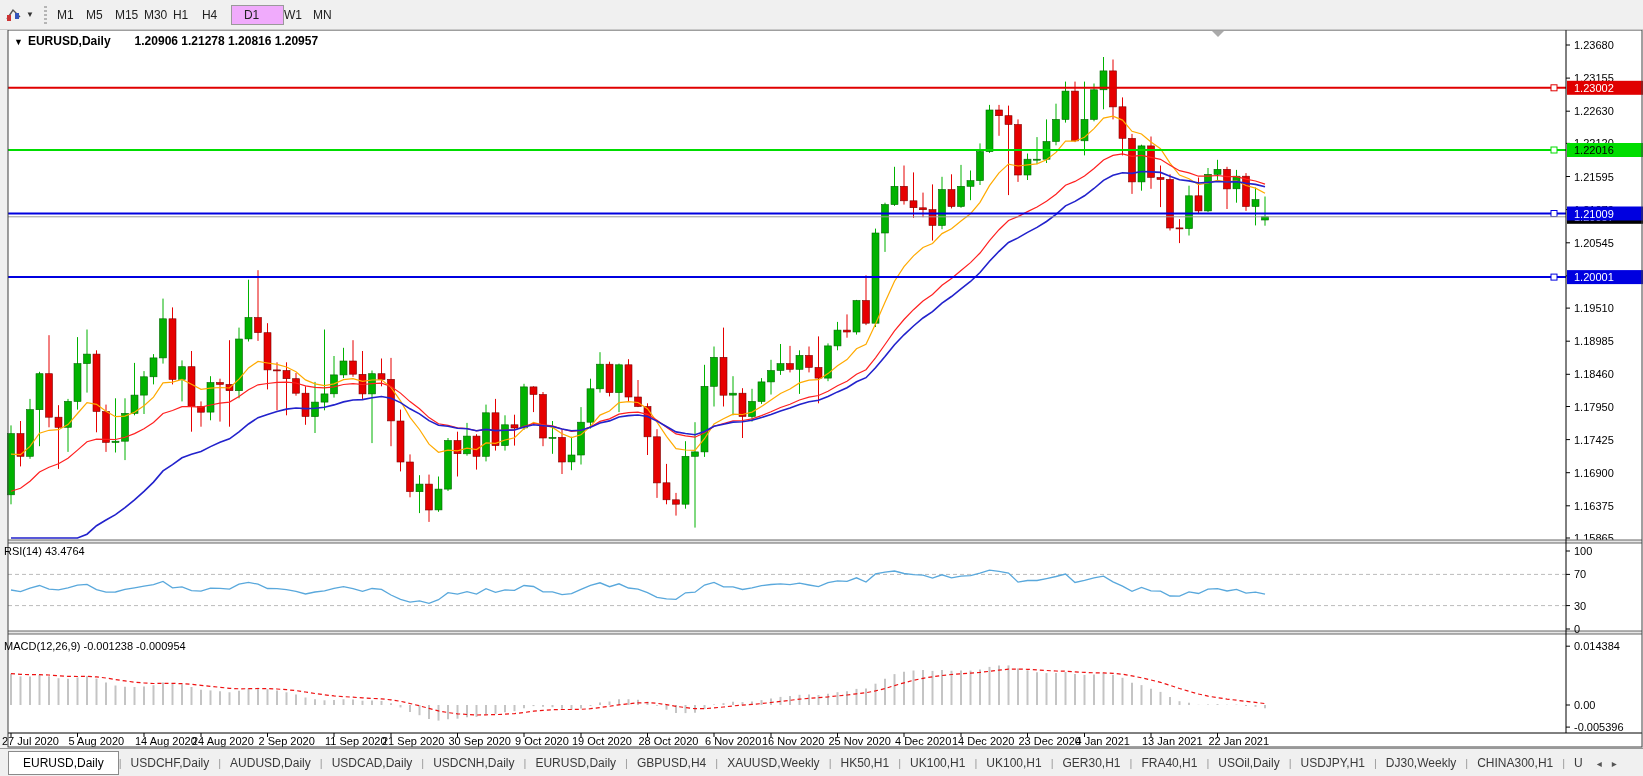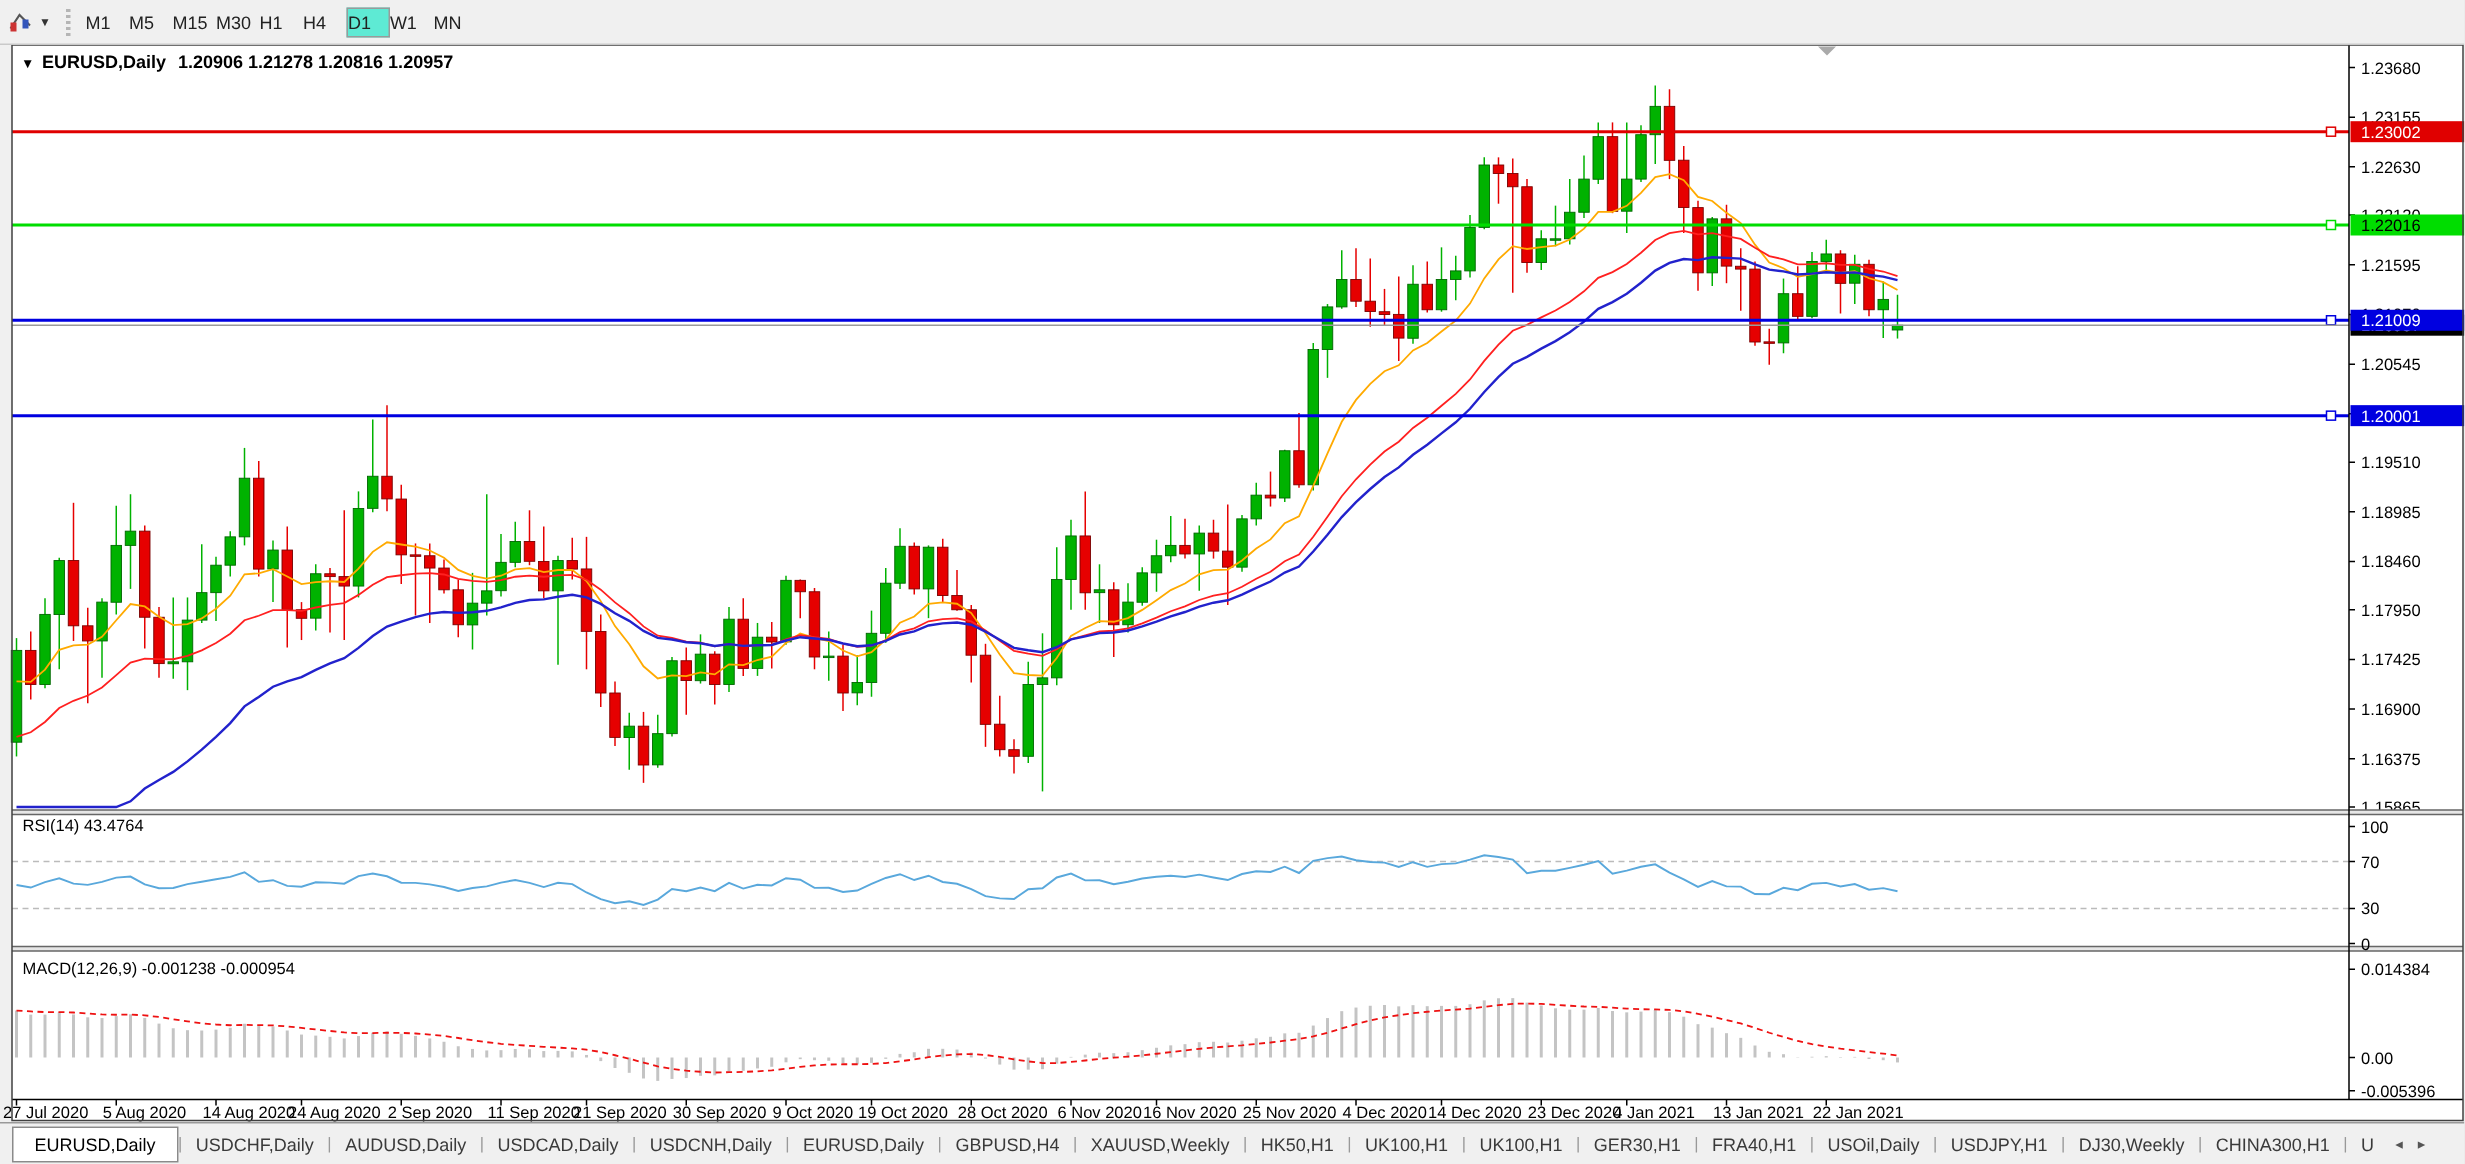--- a/index.html
+++ b/index.html
@@ -7,26 +7,26 @@
           font-family:"Liberation Sans",sans-serif;}
   
   .toolbar{position:absolute;left:0;top:0;width:1643px;height:29px;background:#f0f0f0;
            border-bottom:1px solid #c9c9c9;display:flex;align-items:center;}
   .tool-icon{margin-left:5px;display:inline-flex;align-items:center;}
   .caret{font-size:8px;color:#333;margin:0 6px 0 3px;}
   .grip{width:3px;height:18px;margin:0 10px 0 4px;
         background:repeating-linear-gradient(#b5b5b5 0 2px,transparent 2px 4px);}
   .tf{display:inline-block;width:29px;text-align:left;font-size:12px;color:#222;
       padding:3px 0;margin:0 0;cursor:default;}
-  .tf.active{background:#5eead4;border:1px solid #9a9a9a;padding:2px 0;width:27px;}
+  .tf.active{background:#f0abfc;border:1px solid #9a9a9a;padding:2px 12px;width:27px;}
   
   .chart-title{position:absolute;left:14px;top:34px;font-size:12px;font-weight:700;color:#000;z-index:5;}
   .chart-title .tri{font-size:9px;margin-right:5px;font-weight:400;}
-  .chart-title .ohlc{margin-left:8px;}
-  .pane-label{position:absolute;left:15px;font-size:11px;color:#000;z-index:5;}
+  .chart-title .ohlc{margin-left:24px;}
+  .pane-label{position:absolute;left:4px;font-size:11px;color:#000;z-index:5;}
   .pane-label.rsi{top:545px;}
   .pane-label.macd{top:640px;}
   
   .tabbar{position:absolute;left:0;top:748px;width:1643px;height:28px;background:#f0f0f0;
           border-top:1px solid #999;display:flex;align-items:center;overflow:hidden;white-space:nowrap;}
   .tab{font-size:12px;color:#3a3a3a;padding:4px 9px;cursor:default;}
   .tab.active{background:#fff;border:1px solid #8a8a8a;color:#000;padding:4px 14px;margin-left:8px;}
   .tsep{color:#999;font-size:11px;}
   .tarrow{color:#555;font-size:10px;padding:0 5px;}
   svg text.ax{font-family:"Liberation Sans",sans-serif;font-size:11px;fill:#000;}

